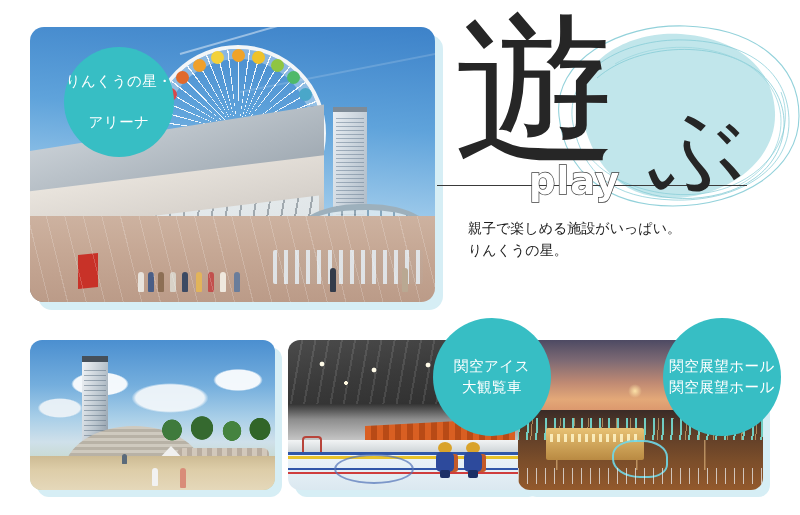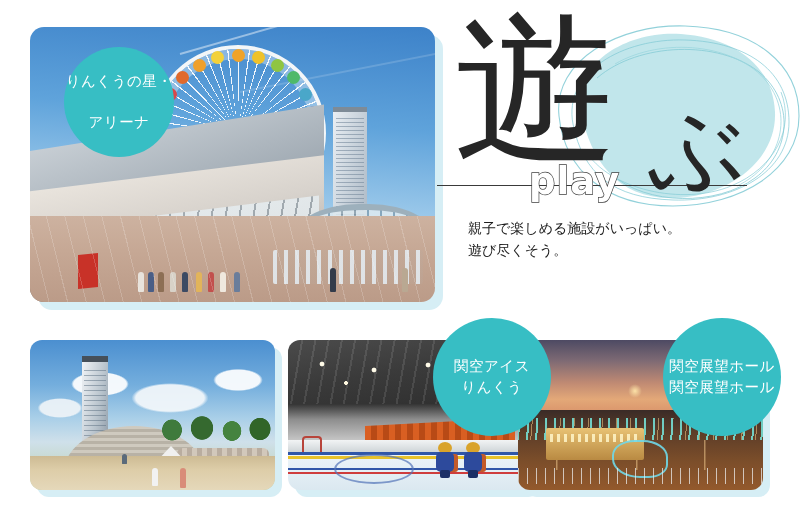--- a/index.html
+++ b/index.html
@@ -649,21 +649,21 @@
   </svg>
 
   <div class="kanji-play">遊</div>
   <div class="kana-bu">ぶ</div>
   <div class="rule-line"></div>
   <div class="romaji">play</div>
 </div>
 
 <div id="description">
   <div>親子で楽しめる施設がいっぱい。</div>
-  <div>遊び尽くそう。</div>
+  <div>りんくうの星。</div>
 </div>
 
 <div class="thumb-block" id="thumb-0">
   <div class="thumb-backdrop"></div>
   <div class="thumb-frame">
     <div class="park-sky"></div>
     <div class="park-clouds"></div>
     <div class="park-tower"></div>
     <div class="park-steps"></div>
     <div class="park-trees"></div>
@@ -700,21 +700,21 @@
     </div>
     <div class="mascot" style="left:176px;">
       <div class="head"></div>
         <div class="cape"></div>
         <div class="body"></div>
         <div class="leg"></div>
     </div>
   </div>
   <div class="circle-label thumb-circle">
     <span>関空アイス</span>
-    <span>りんくう</span>
+    <span>大観覧車</span>
   </div>
 </div>
 
 <div class="thumb-block" id="thumb-2">
   <div class="thumb-backdrop"></div>
   <div class="thumb-frame">
     <div class="night-sky"></div>
     <div class="night-ground"></div>
     <div class="runway-lights"></div>
     <div class="night-glow"></div>

